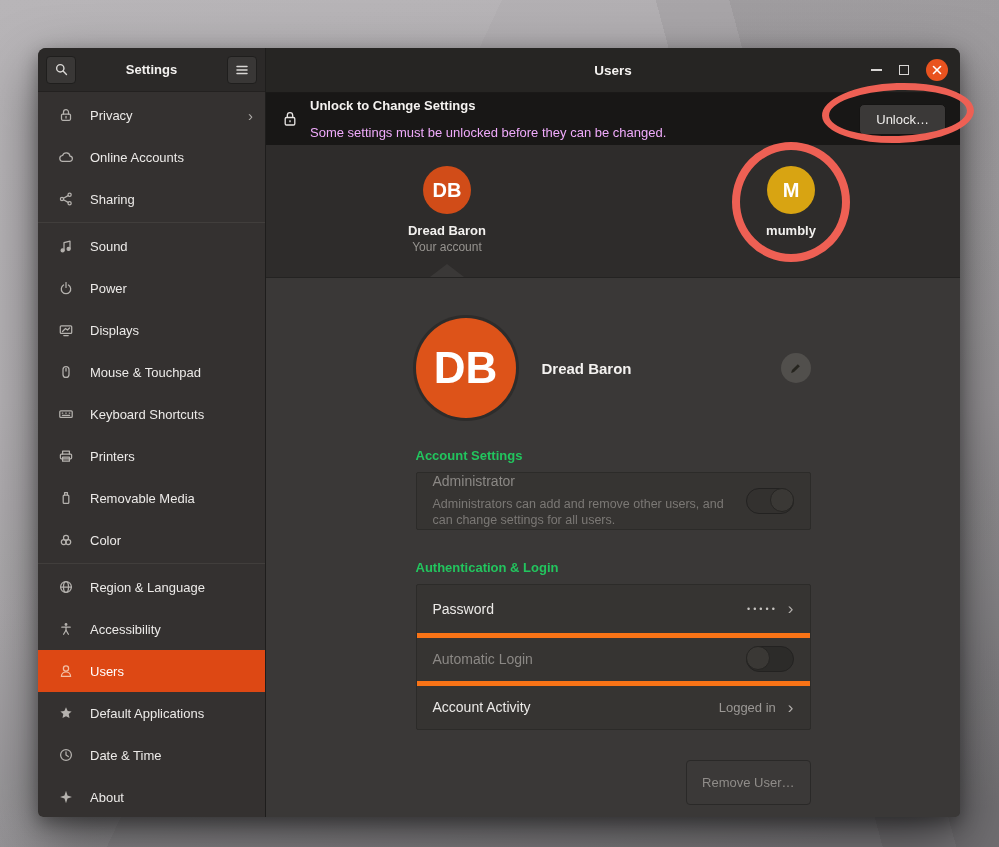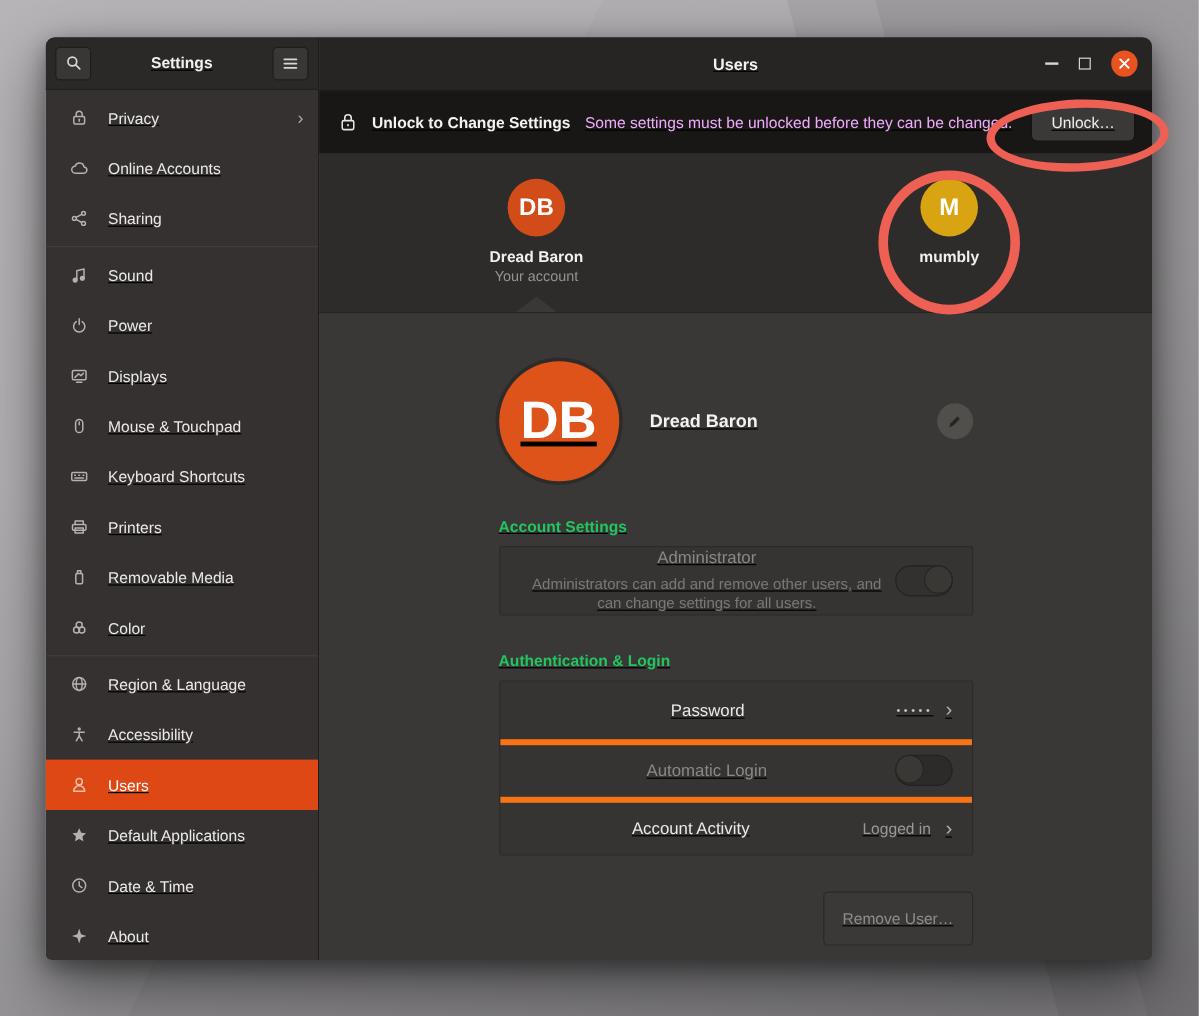--- a/index.html
+++ b/index.html
@@ -5,23 +5,23 @@
   html,body{margin:0;padding:0;width:999px;height:847px;overflow:hidden;
     font-family:"Liberation Sans","DejaVu Sans",sans-serif;}
   .stage{position:relative;width:999px;height:847px;
     background:linear-gradient(168deg,#b4b1b4 0%,#afacaf 38%,#a5a2a5 58%,#918f92 78%,#7d7b7e 96%);}
   .facet{position:absolute;inset:0;pointer-events:none;}
   .facet1{background:linear-gradient(115deg,rgba(255,255,255,.05) 0 36%,transparent 36%);}
   .facet2{background:linear-gradient(255deg,rgba(0,0,0,.05) 0 22%,transparent 22%);}
   .facet3{background:linear-gradient(75deg,transparent 72%,rgba(0,0,0,.06) 72%);}
 
   
-  .window{position:absolute;left:38px;top:31px;width:922px;height:769px;display:flex;
+  .window{position:absolute;left:38px;top:48px;width:922px;height:769px;display:flex;
     border-radius:8px 8px 5px 5px;overflow:hidden;
-    box-shadow:0 22px 55px rgba(0,0,0,.5),0 6px 18px rgba(0,0,0,.35);text-decoration:underline;}
+    box-shadow:0 22px 55px rgba(0,0,0,.5),0 6px 18px rgba(0,0,0,.35);}
 
   
   .sidebar{width:228px;flex:0 0 228px;background:#343130;display:flex;flex-direction:column;
     border-right:1px solid #1e1d1c;box-sizing:border-box;}
   .sidebar-header{height:44px;flex:0 0 44px;background:#2b2928;border-bottom:1px solid #232120;
     display:flex;align-items:center;padding:0 8px;box-sizing:border-box;}
   .icon-btn{width:30px;height:28px;background:#393736;border:1px solid #1f1e1d;border-radius:4px;
     display:flex;align-items:center;justify-content:center;color:#d9d7d5;box-sizing:border-box;}
   .sidebar-title{flex:1;text-align:center;font-weight:bold;font-size:13px;color:#f3f1ef;}
   .sidebar-list{flex:1;padding-top:2px;}
@@ -40,21 +40,21 @@
   .header-title{font-weight:bold;font-size:13.5px;color:#f4f2f0;}
   .win-controls{position:absolute;right:12px;top:0;height:100%;display:flex;align-items:center;gap:17px;}
   .win-min{width:11px;height:2px;background:#d8d6d4;}
   .win-max{width:10px;height:10px;border:1.5px solid #d8d6d4;box-sizing:border-box;}
   .win-close{width:22px;height:22px;border-radius:50%;background:#e9531f;color:#fff;
     display:flex;align-items:center;justify-content:center;}
 
   .banner{height:52px;flex:0 0 52px;background:#181716;display:flex;align-items:center;
     padding:0 14px 0 16px;gap:12px;}
   .banner-lock{color:#e8e6e4;display:flex;}
-  .banner-text{flex:1;display:flex;flex-direction:row;gap:12px;min-width:0;}
+  .banner-text{flex:1;display:flex;flex-direction:column;gap:12px;min-width:0;}
   .banner-title{font-weight:bold;font-size:13px;color:#f5f3f1;}
   .banner-sub{font-size:13px;color:#f0abfc;}
   .unlock-btn{padding:7px 16px;background:#3b3938;border:1px solid #151413;border-radius:5px;
     color:#efedeb;font-size:13px;font-family:inherit;}
 
   .carousel{height:132px;flex:0 0 132px;background:#2e2c2b;position:relative;
     border-bottom:1px solid #242322;}
   .car-user{position:absolute;top:21px;width:140px;transform:translateX(-50%);text-align:center;}
   .car-avatar{width:48px;height:48px;border-radius:50%;margin:0 auto;display:flex;
     align-items:center;justify-content:center;color:#fff;font-weight:bold;font-size:20px;}
@@ -68,21 +68,21 @@
   .col{width:395px;margin:0 auto;}
   .profile-row{margin-top:40px;display:flex;align-items:center;}
   .big-avatar{width:100px;height:100px;border-radius:50%;background:#dd5319;color:#fff;
     font-weight:bold;font-size:44px;display:flex;align-items:center;justify-content:center;
     box-shadow:0 0 0 3px #2d2c2b;flex:0 0 100px;}
   .profile-name{margin-left:26px;font-weight:bold;font-size:15px;color:#f4f2f0;flex:1;}
   .edit-btn{width:30px;height:30px;border-radius:50%;background:#514f4c;color:#26251f;border:none;
     display:flex;align-items:center;justify-content:center;}
   .section-heading{margin-top:30px;font-weight:bold;font-size:13px;color:#22c55e;}
   .card{margin-top:9px;background:#363432;border:1px solid #2c2b29;border-radius:2px;}
-  .card .row{padding:0 16px;min-height:48px;display:flex;align-items:center;box-sizing:border-box;text-align:center;}
+  .card .row{padding:0 16px;min-height:48px;display:flex;align-items:center;box-sizing:border-box;}
   .card .row + .row{border-top:5px solid #f97316;}
   .row-col{padding:12px 16px 14px;display:flex;align-items:flex-start;}
   .row-main{flex:1;min-width:0;}
   .row-label{font-size:14px;color:#eceae8;flex:1;}
   .row-label.dim,.row-col .row-label{color:#8b8885;}
   .row-desc{margin-top:7px;font-size:12.5px;line-height:1.3;color:#7b7875;max-width:335px;}
   .row-value{font-size:13px;color:#9b9895;margin-right:12px;}
   .row-dots{font-size:9px;letter-spacing:3px;color:#c6c3c0;margin-right:10px;}
   .row-chev{font-size:17px;color:#b1aeab;line-height:1;}
   .toggle{width:46px;height:24px;border-radius:13px;background:#2c2b29;border:1px solid #232221;

